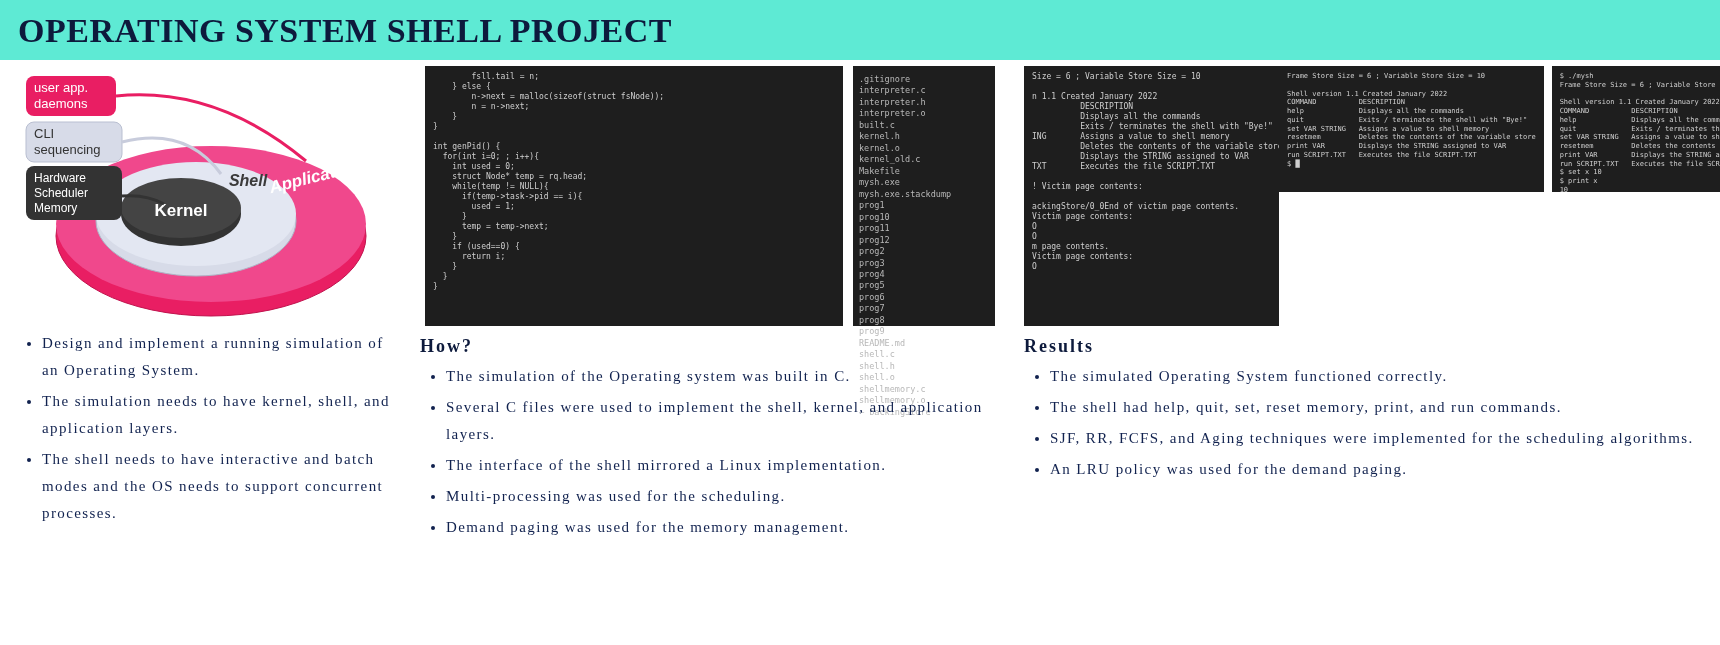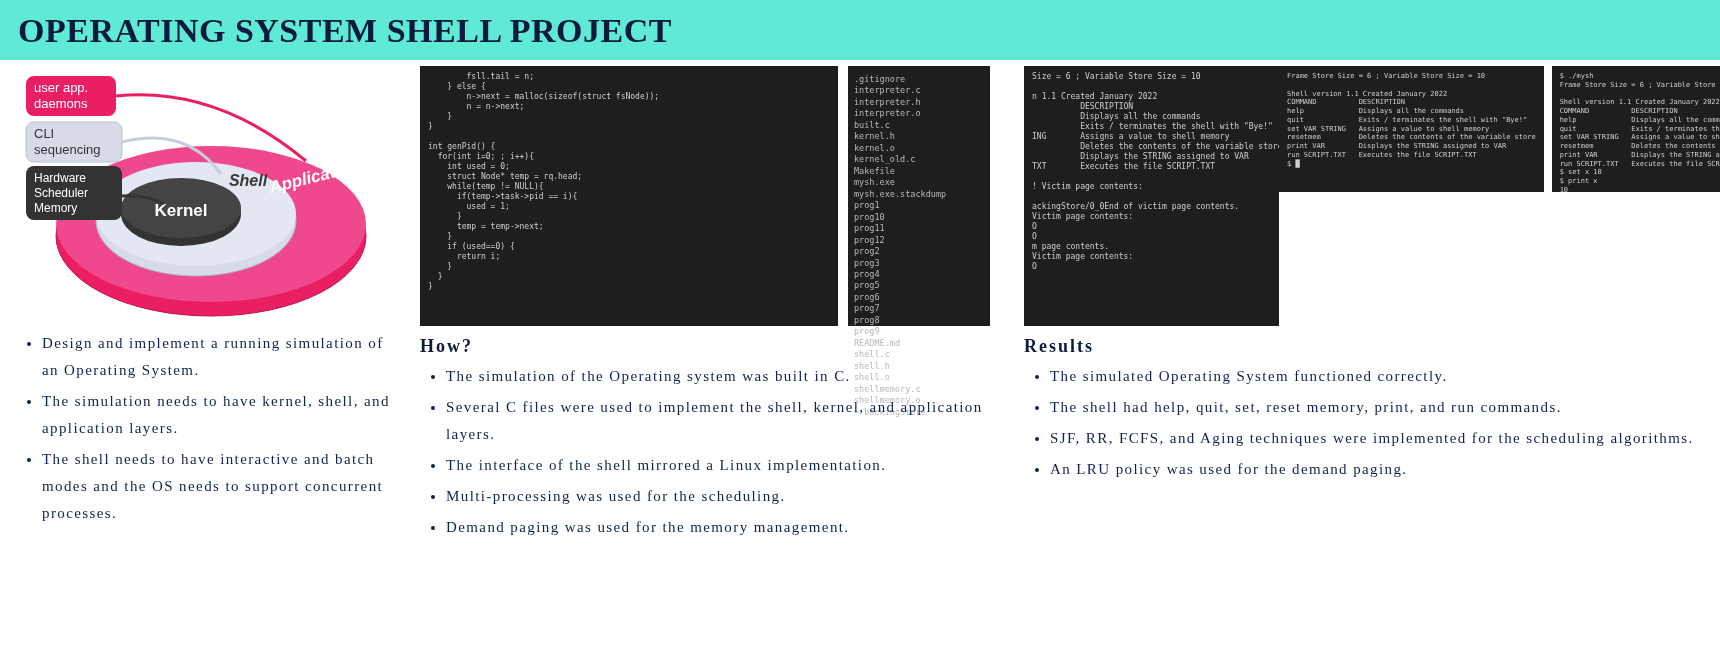--- a/index.html
+++ b/index.html
@@ -13,21 +13,21 @@
   .col-results{flex:0 0 688px;}
   .figwrap{display:flex;height:260px;align-items:flex-start;}
   .headline{font-weight:700;font-size:18px;letter-spacing:2px;margin:10px 0 2px 0;color:#0d1a3c;}
   ul.bullets{margin:0 0 0 4px;padding-left:22px;}
   ul.bullets li{font-size:15px;line-height:1.8;letter-spacing:1.4px;font-family:Georgia,serif;color:#11224f;margin:4px 0;}
   
   .diagram{width:360px;height:260px;}
   
   .codebox{background:#1e1e1e;color:#cfcfcf;font-family:Consolas,Monaco,monospace;font-size:8px;line-height:1.25;
            padding:6px 8px;box-sizing:border-box;overflow:hidden;white-space:pre;}
-  .how-figs{display:flex;gap:10px;width:100%;}
+  .how-figs{display:flex;gap:10px;width:100%;justify-content:center;}
   .how-code{flex:0 0 418px;height:260px;}
   .how-files{flex:0 0 142px;height:260px;background:#1e1e1e;color:#b8b8b8;font-family:Consolas,Monaco,monospace;
              font-size:8.5px;line-height:1.35;padding:8px 6px;box-sizing:border-box;white-space:pre;}
   .results-figs{display:flex;width:100%;}
   .res-left{flex:0 0 255px;height:260px;}
   .res-right{flex:0 0 395px;display:flex;flex-direction:row;gap:8px;}
   .res-right .codebox{flex:1;height:126px;font-size:7px;line-height:1.25;}
 </style>
 </head>
 <body>

